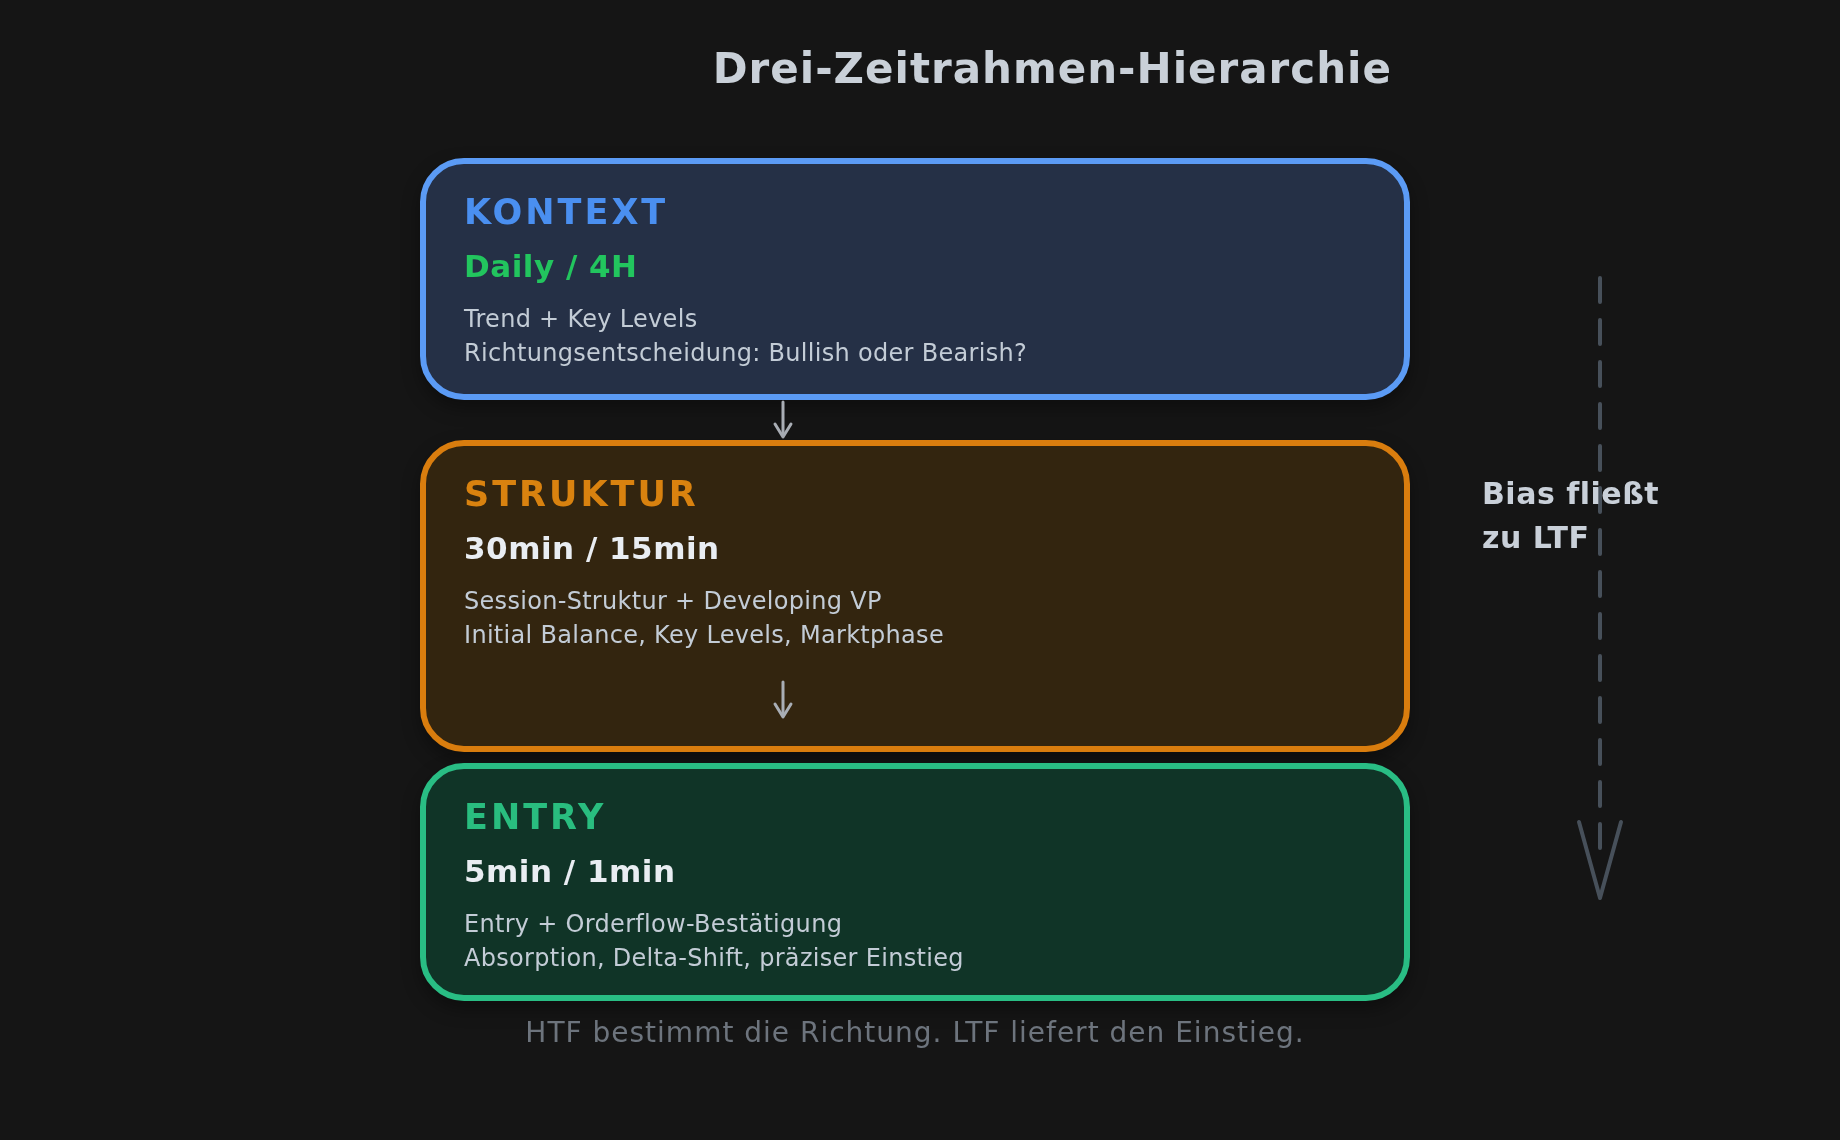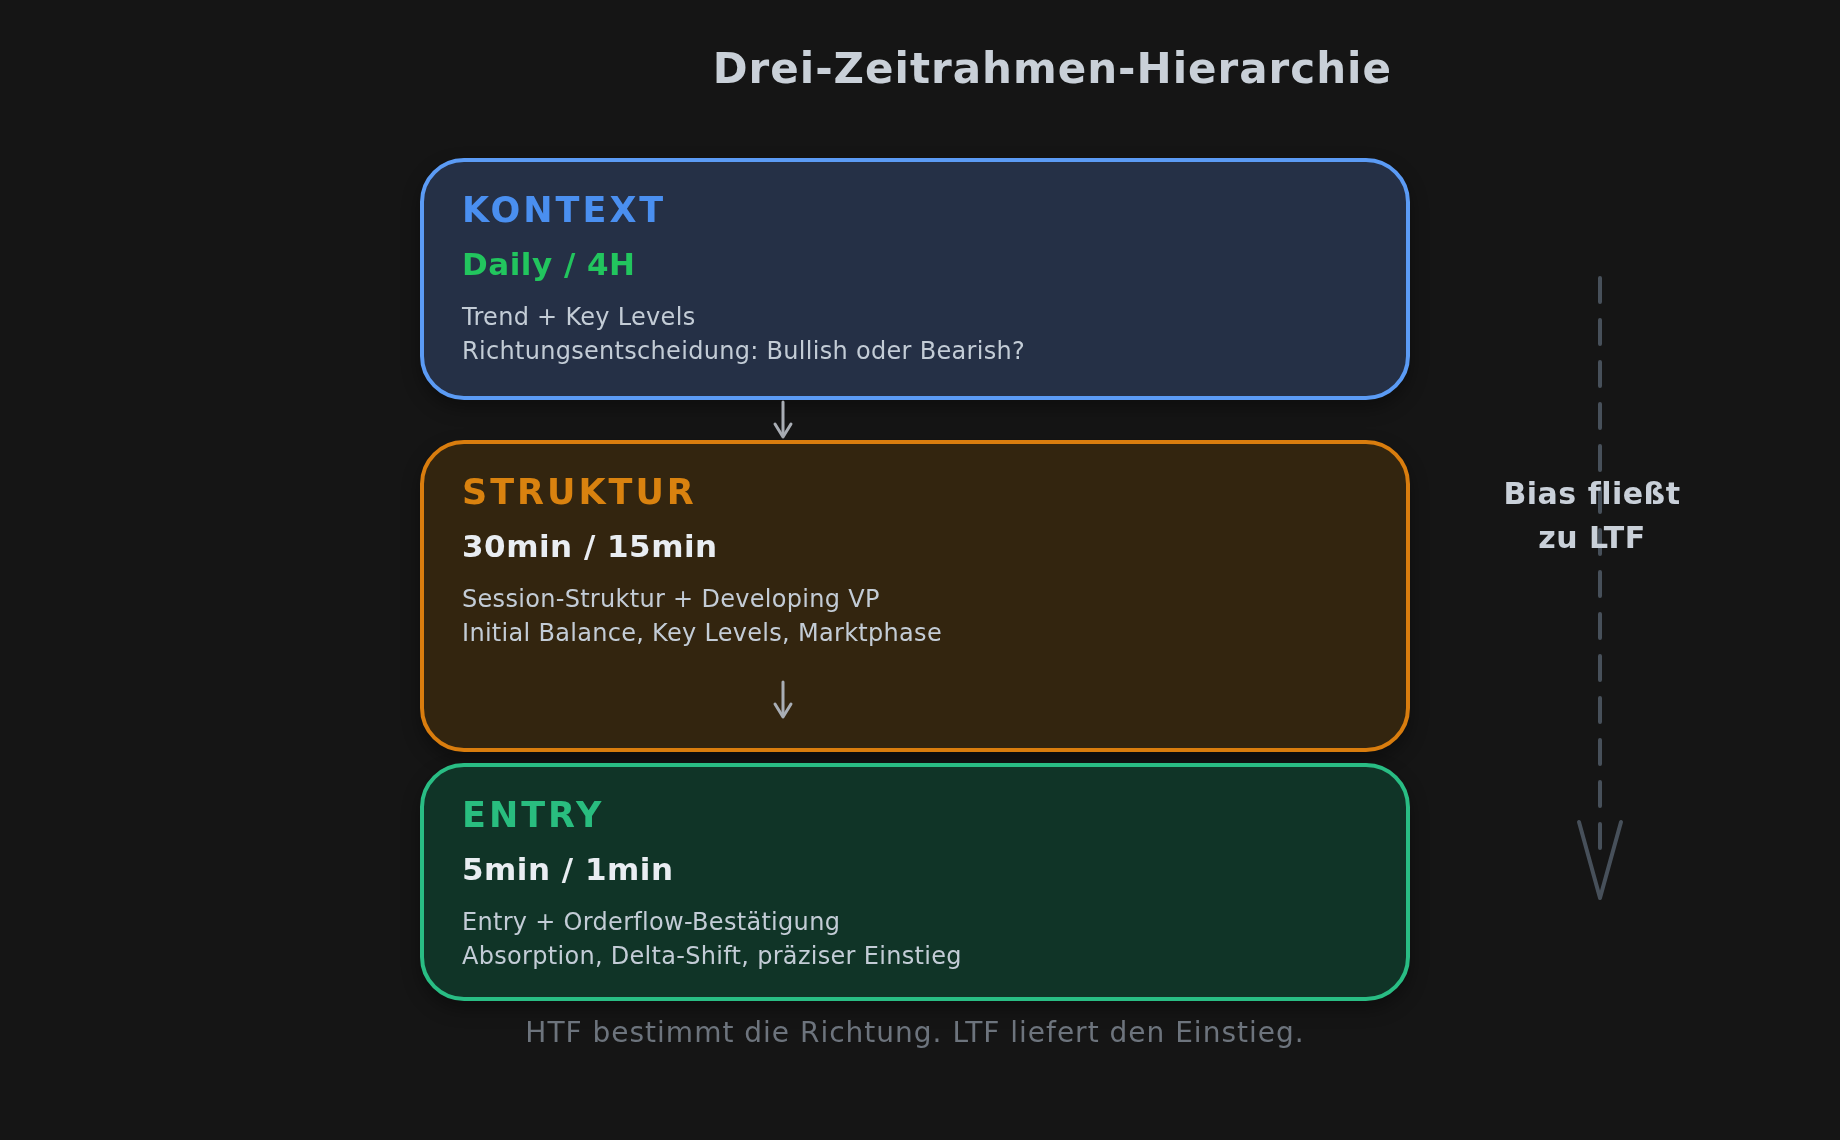--- a/index.html
+++ b/index.html
@@ -15,21 +15,21 @@
     left:402px;top:44px;width:990px;
     text-align:right;
     font-size:42px;font-weight:bold;
     letter-spacing:1px;
     color:#c9d0d8;
   }
   .tf-box{
     position:absolute;
     left:420px;width:990px;height:242px;
     box-sizing:border-box;
-    border:4px solid #e5e5e5;
+    border:6px solid #e5e5e5;
     border-radius:44px;
     padding:28px 38px;
     box-shadow:0 8px 18px rgba(0,0,0,0.35);
   }
   .box-1{top:158px;}
   .box-2{top:440px;height:312px;}
   .box-3{top:763px;height:238px;}
   .box-label{
     font-size:35px;font-weight:bold;
     letter-spacing:3px;
@@ -56,21 +56,21 @@
   .flow-arrow-2{top:680px;}
   .bias-arrow{
     position:absolute;
     left:1570px;top:270px;
     width:60px;height:640px;
     color:#47505a;
   }
   .side-note{
     position:absolute;
     left:1482px;top:472px;width:220px;
-    text-align:center;
+    text-align:left;
     font-size:30px;
     line-height:44px;
     font-weight:bold;
     letter-spacing:0.5px;
     color:#c9d0d9;
     z-index:2;
   }
   .footer-note{
     position:absolute;
     left:420px;top:1016px;width:990px;

